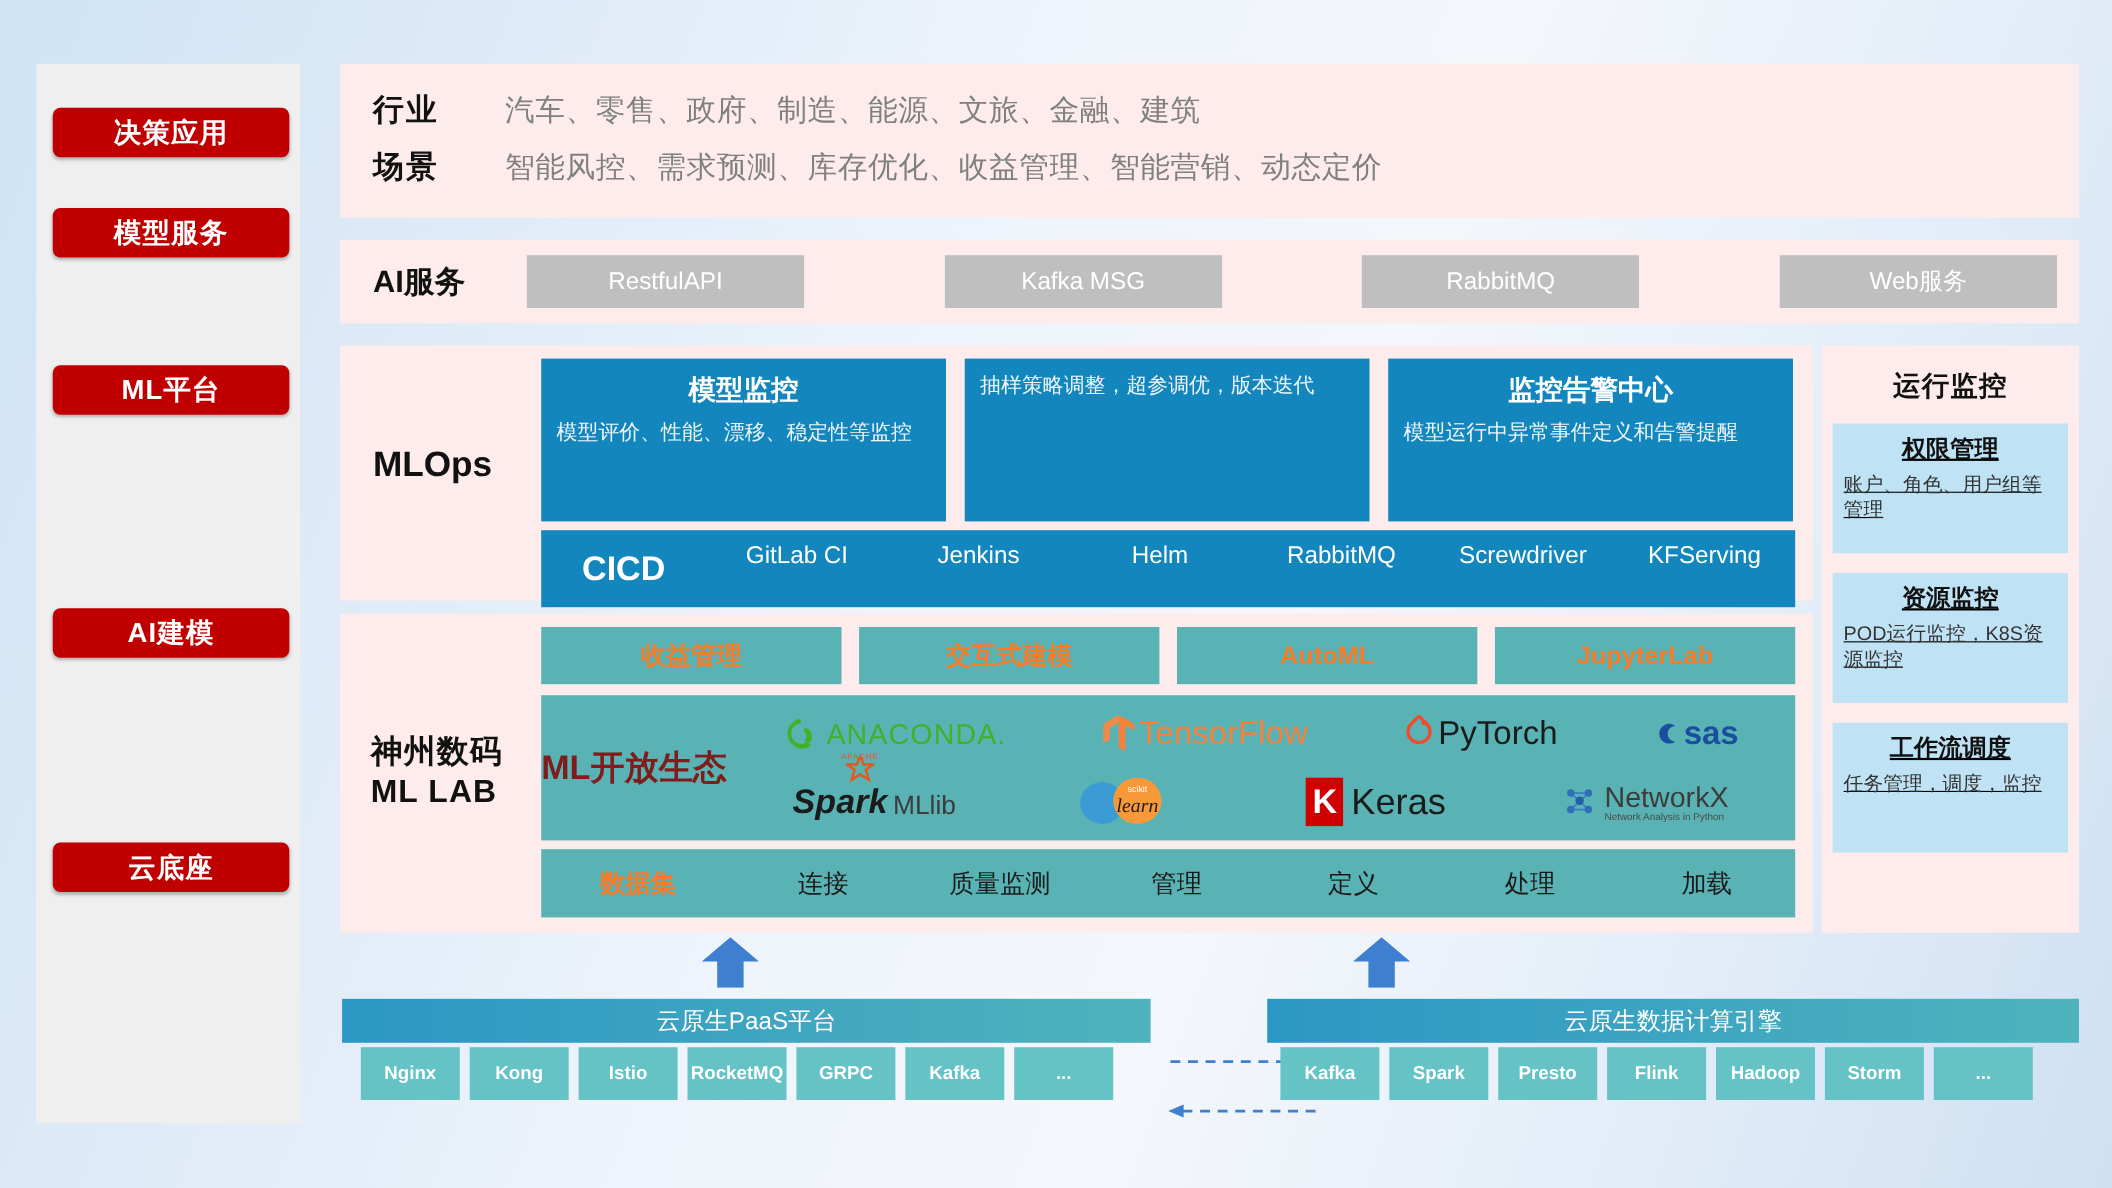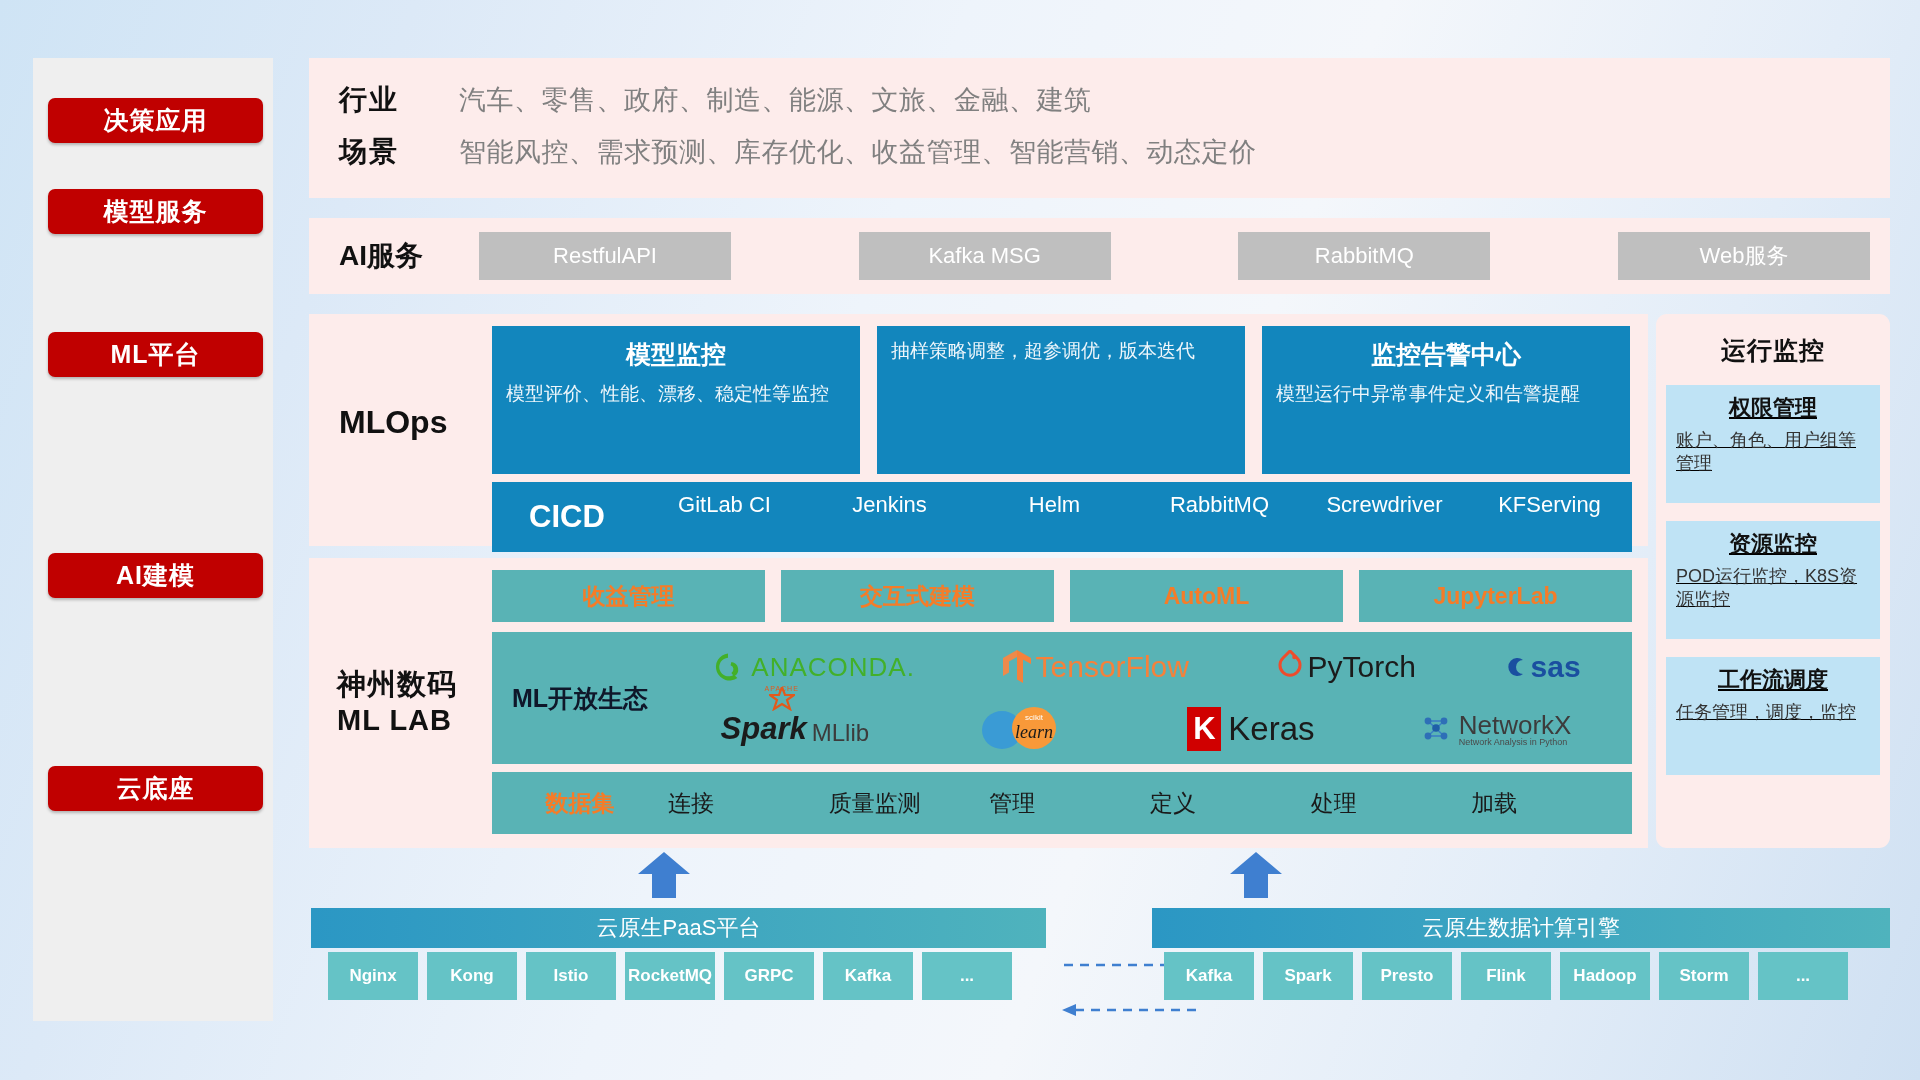--- a/index.html
+++ b/index.html
@@ -68,32 +68,32 @@
   .tool-row { display:flex; gap:16px; }
   .toolbox {
     width:276px; height:52px; background:#59b3b5; color:#f57c28;
     font-size:23px; font-weight:bold;
     display:flex; align-items:center; justify-content:center;
   }
   .eco {
     margin-top:10px; width:1140px; height:132px; background:#59b3b5;
     display:flex; align-items:center;
   }
-  .eco-title { width:176px; text-align:center; color:#0f172a; font-weight:bold; font-size:25px;}
+  .eco-title { width:176px; text-align:left; color:#7f1d1d; font-weight:bold; font-size:31px;}
   .eco-logos { flex:1; display:flex; flex-direction:column; justify-content:center; gap:6px; padding-right:8px;}
   .logo-line { display:flex; align-items:center; justify-content:space-around; height:56px;}
   .ds-row {
     margin-top:8px; width:1140px; height:62px; background:#59b3b5;
     display:flex; align-items:center;
   }
   .ds-title { width:176px; text-align:center; color:#f57c28; font-weight:bold; font-size:23px;}
-  .ds-item { flex:1; text-align:left; color:#1a1a1a; font-size:23px;}
-
-  
-  .monitor { position:absolute; left:1656px; top:314px; width:234px; height:534px; background:#fdeceb;border-radius:11px; }
+  .ds-item { flex:1; text-align:center; color:#1a1a1a; font-size:23px;}
+
+  
+  .monitor { position:absolute; left:1656px; top:314px; width:234px; height:534px; background:#fdeceb; }
   .monitor-title { text-align:center; font-size:25px; font-weight:bold; color:#111; margin-top:20px; letter-spacing:1px;}
   .mbox { margin:18px 10px 0 10px; background:#bfe3f5; padding:8px 10px 12px 10px; height:118px;text-decoration:underline;}
   .mbox h5 { text-align:center; font-size:22px; font-weight:bold; color:#111; margin-bottom:6px;}
   .mbox p  { font-size:18px; color:#333; line-height:1.3;}
 
   
   .cloudbar {
     position:absolute; height:40px; color:#fff; font-size:22px;
     display:flex; align-items:center; justify-content:center;
     background:linear-gradient(90deg,#2b97c4,#4fb3bd);

